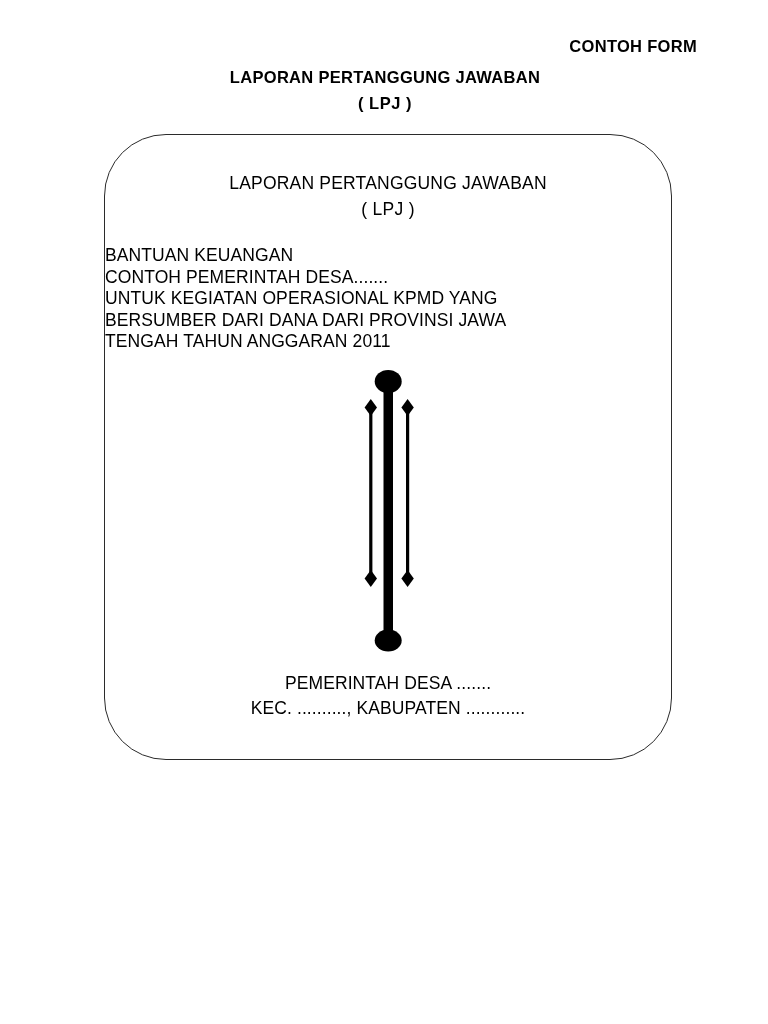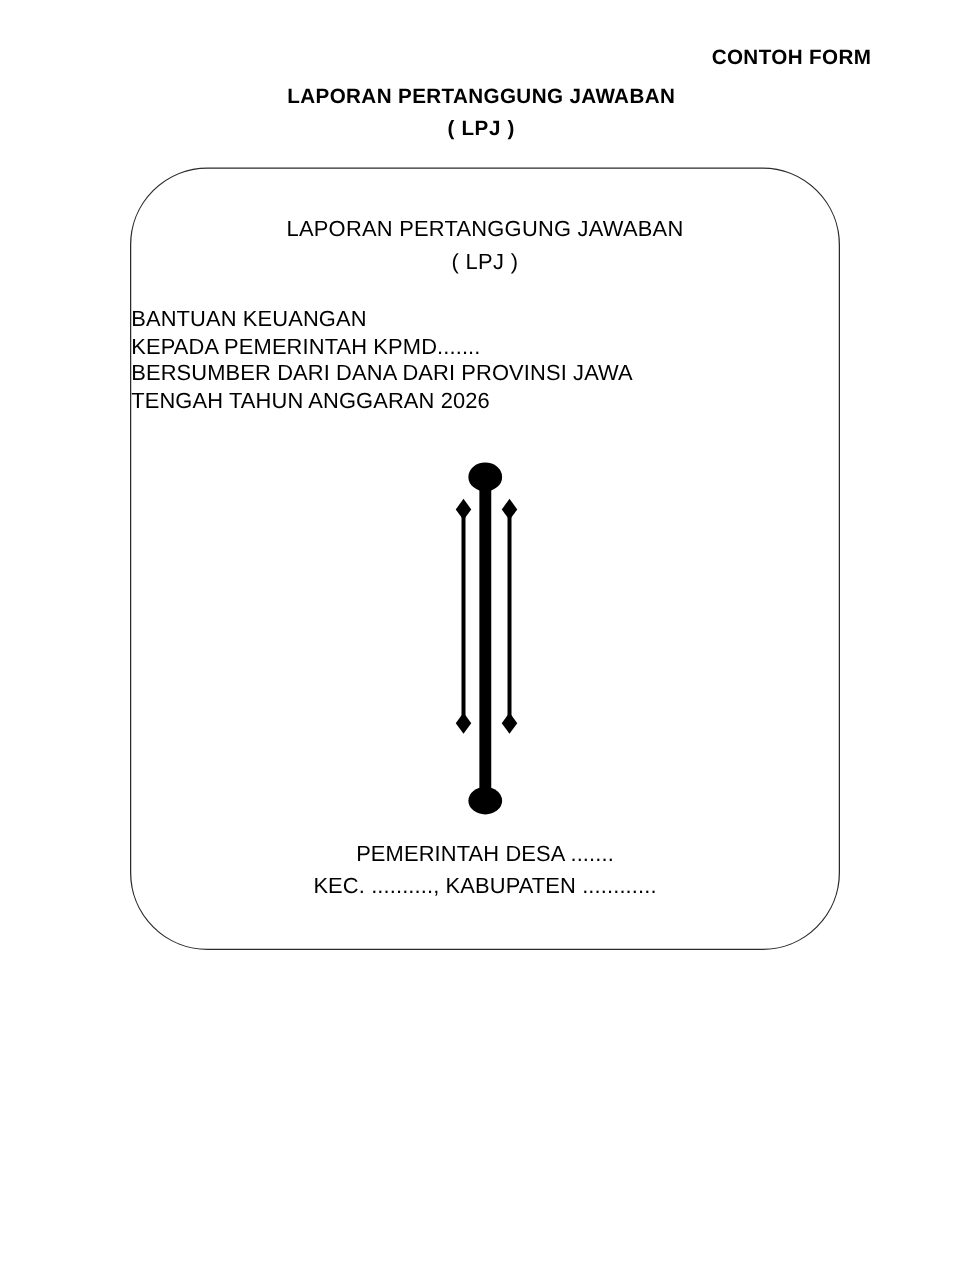--- a/index.html
+++ b/index.html
@@ -173,23 +173,24 @@
 
   <div class="cover-box">
     <div class="cover-inner">
 
       <div class="inner-title">LAPORAN PERTANGGUNG JAWABAN</div>
 
       <div class="inner-subtitle">( LPJ )</div>
 
       <div class="description">
         <div class="desc-line">BANTUAN KEUANGAN</div>
-        <div class="desc-line">KEPADA PEMERINTAH KPMD.......</div>
+        <div class="desc-line">CONTOH PEMERINTAH DESA.......</div>
+        <div class="desc-line">UNTUK KEGIATAN OPERASIONAL KPMD YANG</div>
         <div class="desc-line">BERSUMBER DARI DANA DARI PROVINSI JAWA</div>
-        <div class="desc-line">TENGAH TAHUN ANGGARAN 2026</div>
+        <div class="desc-line">TENGAH TAHUN ANGGARAN 2011</div>
       </div>
 
       <div class="emblem">
         <svg width="110" height="296" viewBox="0 0 110 296" xmlns="http://www.w3.org/2000/svg">
 
           <g>
             <rect x="36.2" y="40" width="3.2" height="172" fill="#000000"></rect>
             <polygon points="37.8,32 44,40.5 37.8,49 31.6,40.5" fill="#000000"></polygon>
             <polygon points="37.8,203 44,211.5 37.8,220 31.6,211.5" fill="#000000"></polygon>
           </g>

